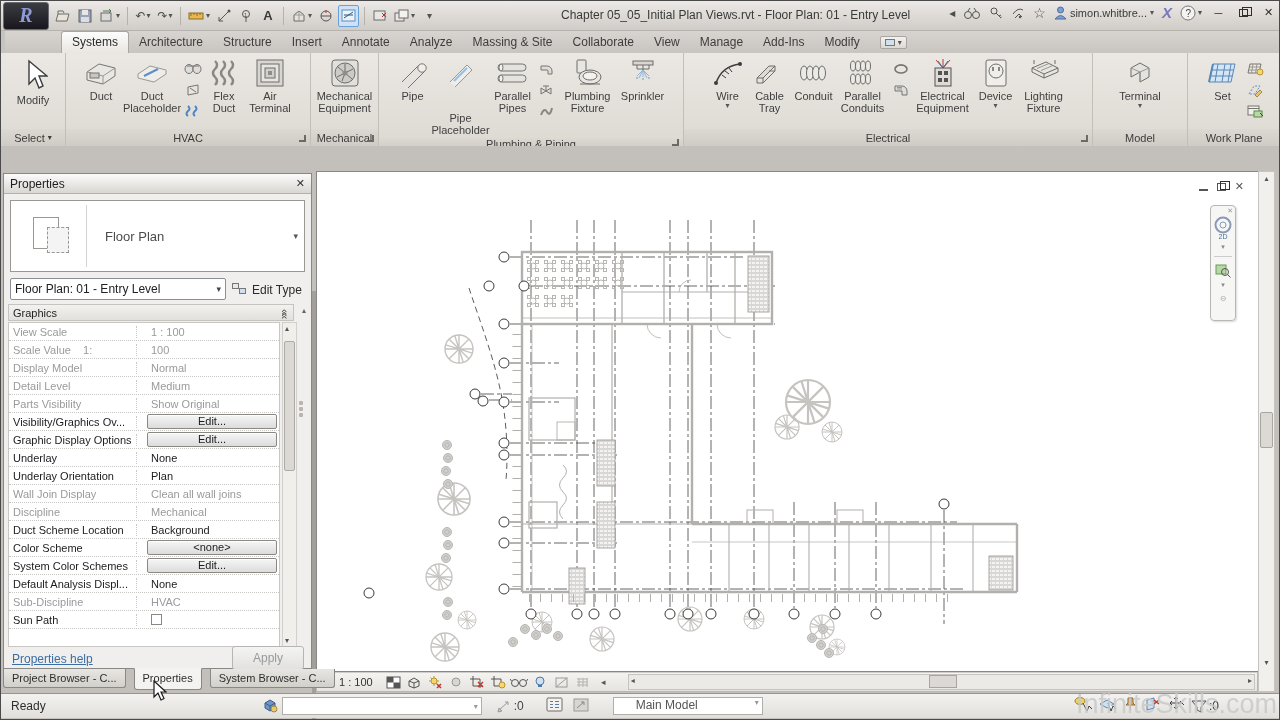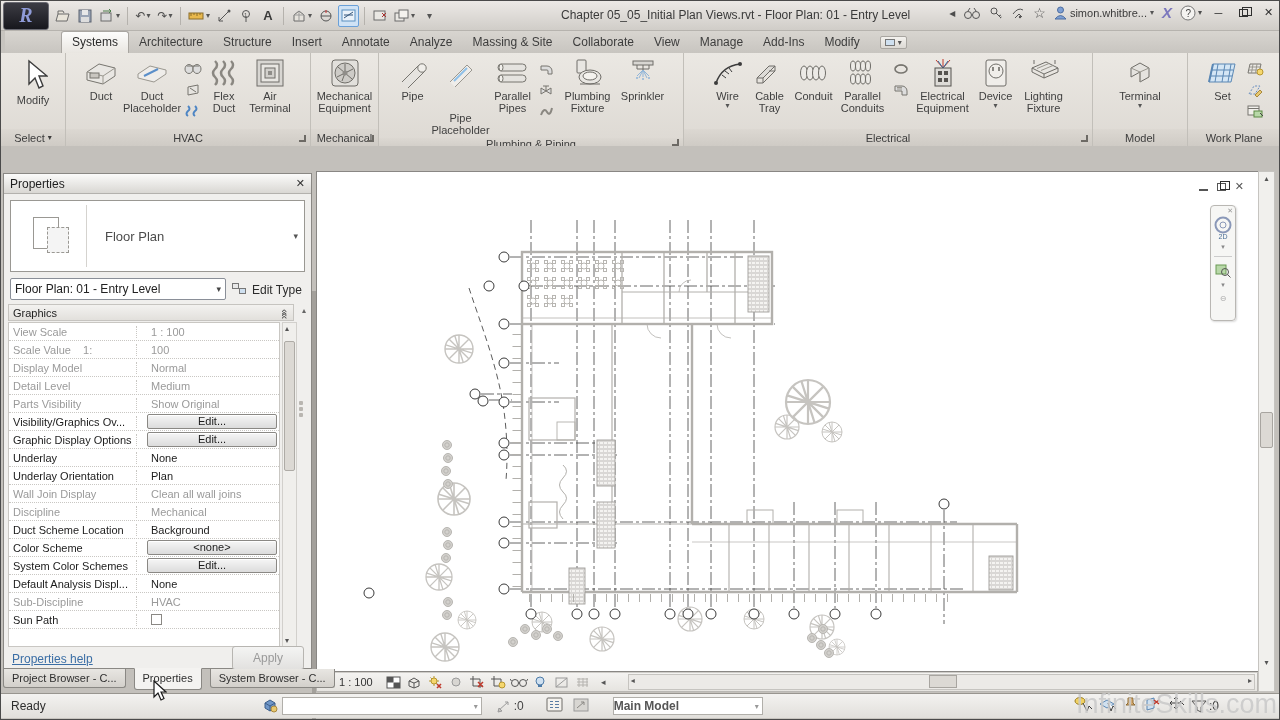--- a/index.html
+++ b/index.html
@@ -143,21 +143,21 @@
   
   #statusbar{left:0;top:692px;width:1280px;height:25px;background:linear-gradient(#f3f2f0,#e1dfdb);
              border-top:1px solid #98958f;display:flex;align-items:center;font-size:12px;color:#2e2e2e;}
   #sb-ready{margin-left:10px;}
   #sb-worksets{margin-left:215px;}
   #sb-wscombo{width:200px;height:18px;background:#fff;border:1px solid #b1afaa;margin-left:4px;
               display:flex;align-items:center;}
   #sb-wscombo .dd{margin-left:auto;font-size:8px;color:#999;padding-right:3px;}
   #sb-docount{margin-left:14px;display:flex;align-items:center;gap:2px;color:#444;}
   #sb-mmcombo{width:150px;height:18px;background:#fff;border:1px solid #b1afaa;margin-left:24px;
-              display:flex;align-items:center;font-size:12px;color:#555;padding-left:0;font-weight:bold;}
+              display:flex;align-items:flex-start;font-size:12px;color:#555;padding-left:22px;}
   #sb-mmcombo .dd{margin-left:auto;font-size:8px;color:#999;padding-right:3px;}
   #sb-right{position:absolute;right:60px;top:695px;display:flex;align-items:center;gap:6px;}
   #watermark{position:absolute;right:2px;top:688px;font-size:27px;color:#c9c9c9;opacity:.85;
              font-family:"Liberation Sans",sans-serif;letter-spacing:0px;pointer-events:none;z-index:50;}
 
   
   #cursor{left:150px;top:679px;z-index:60;pointer-events:none;}
 
   .gap-strip{left:311px;top:145px;width:4px;height:547px;background:#a3a09b;}
 </style>

